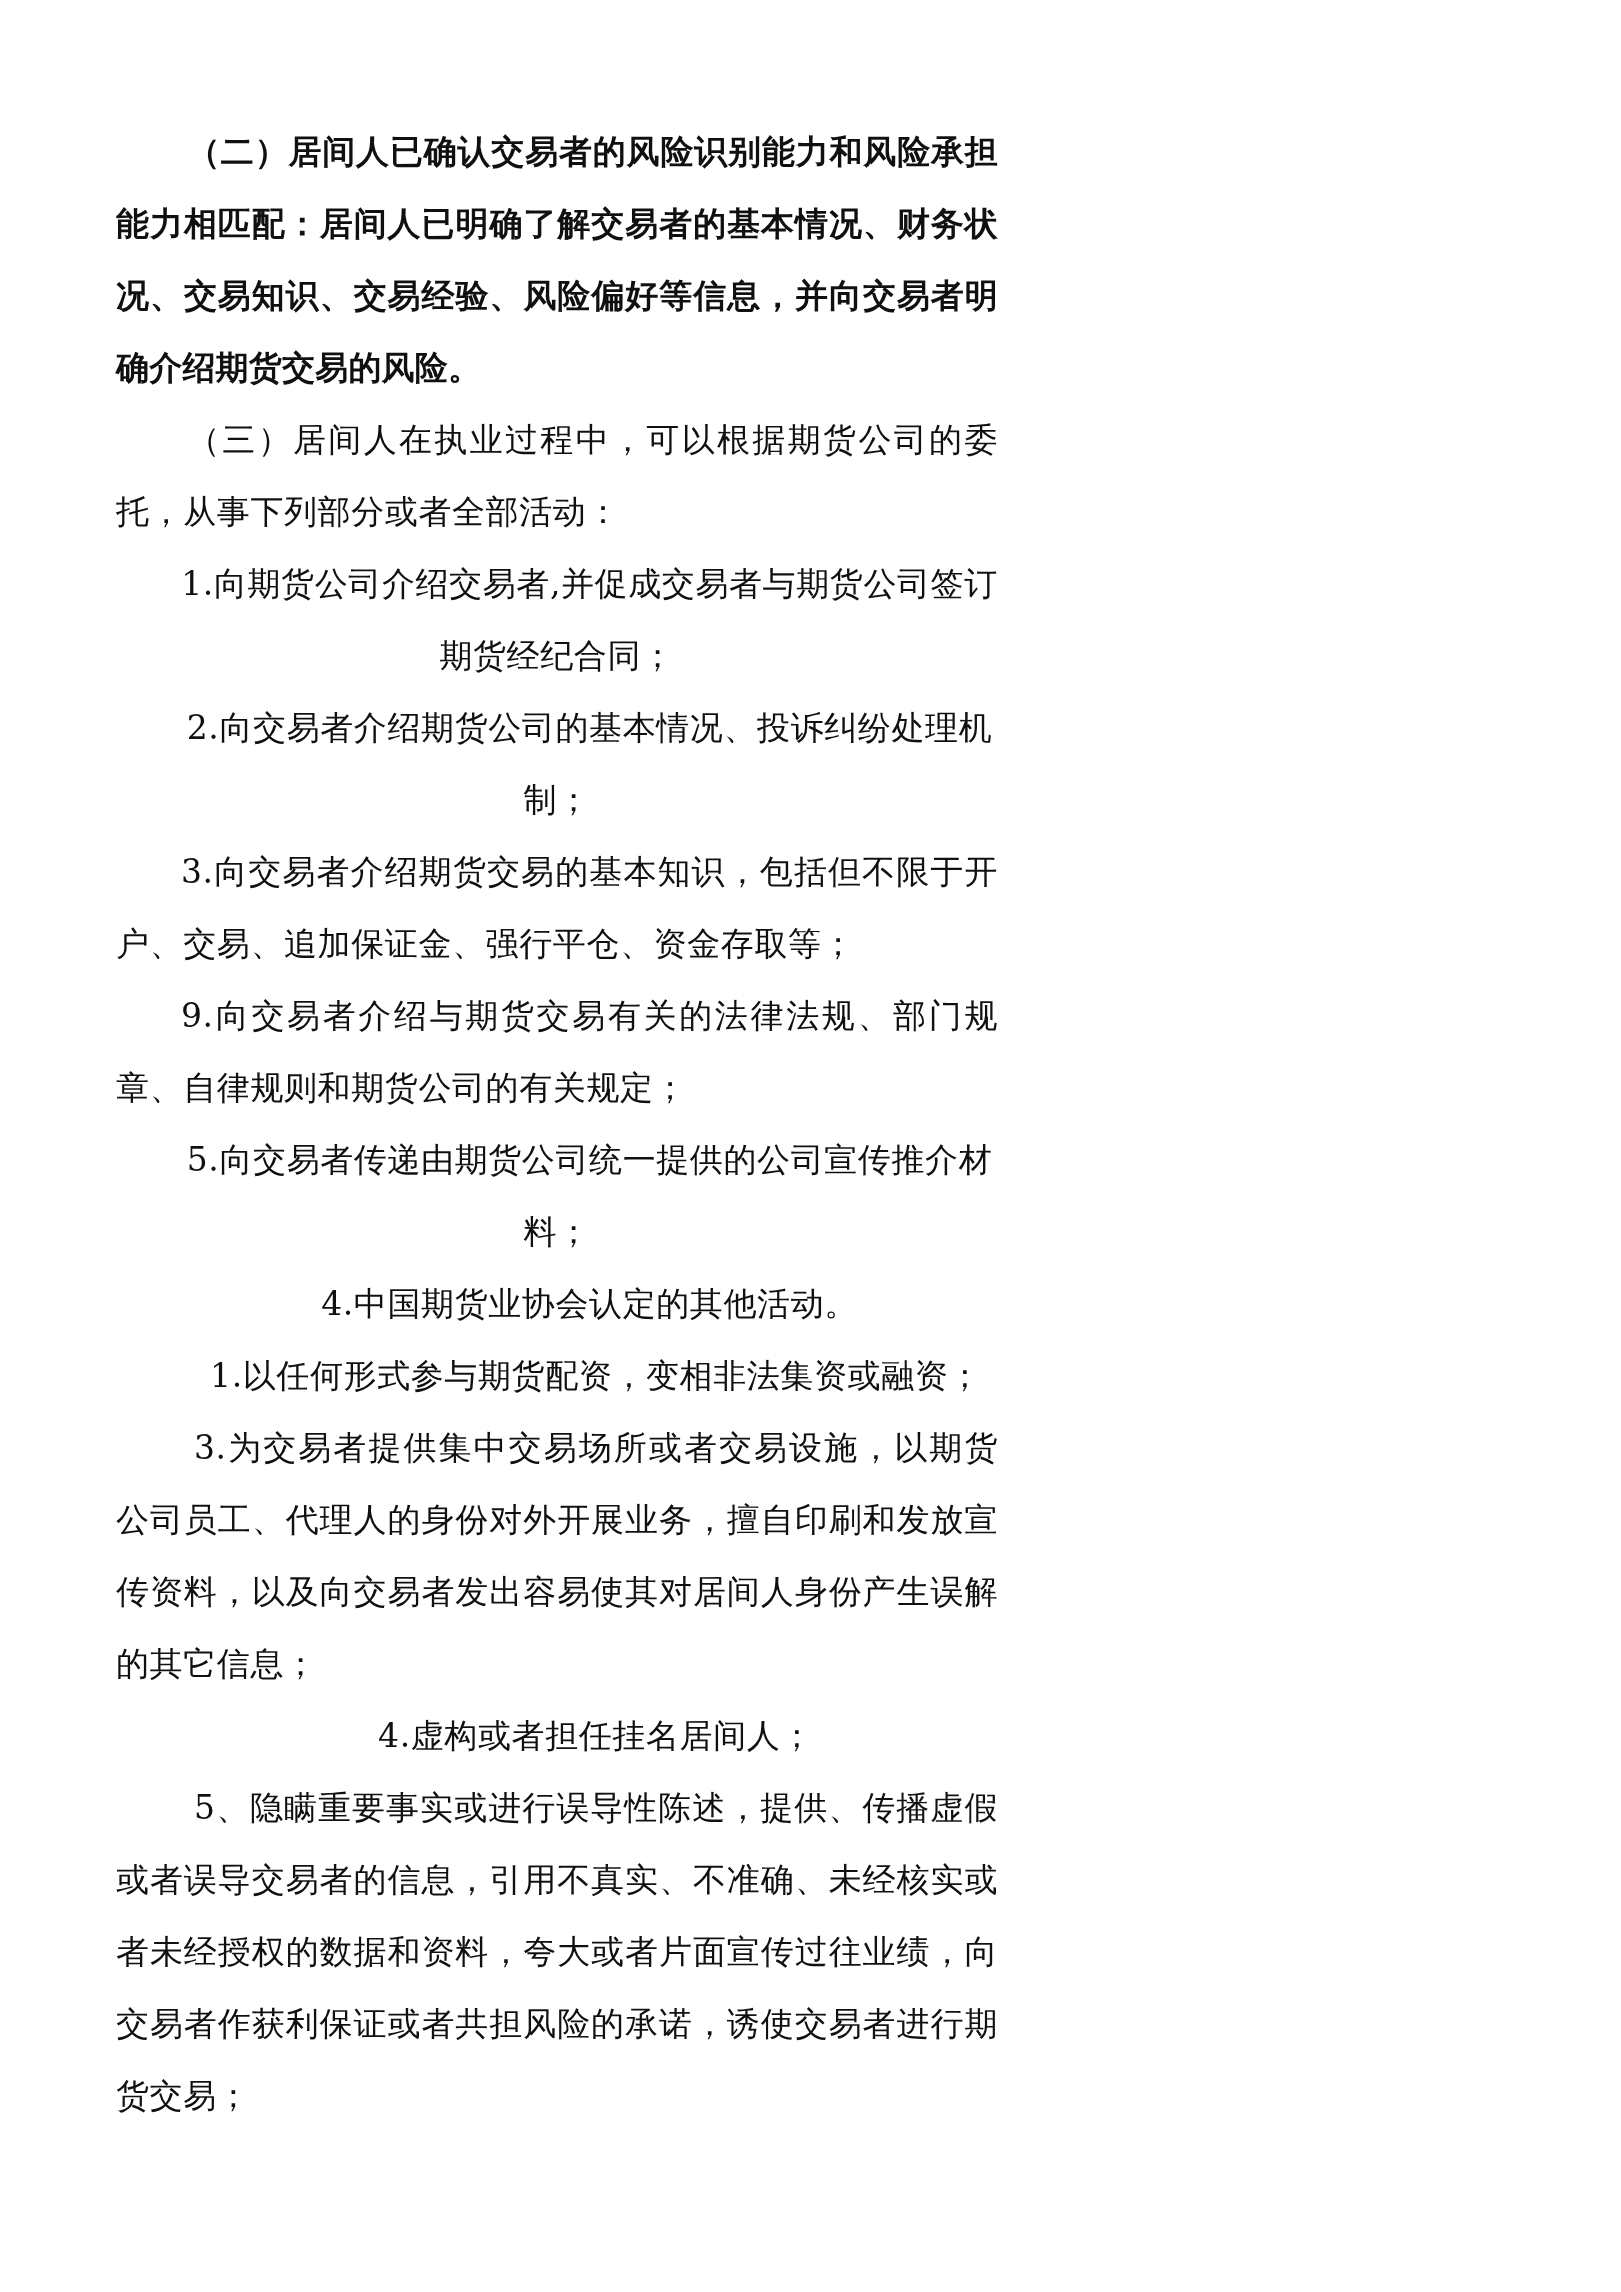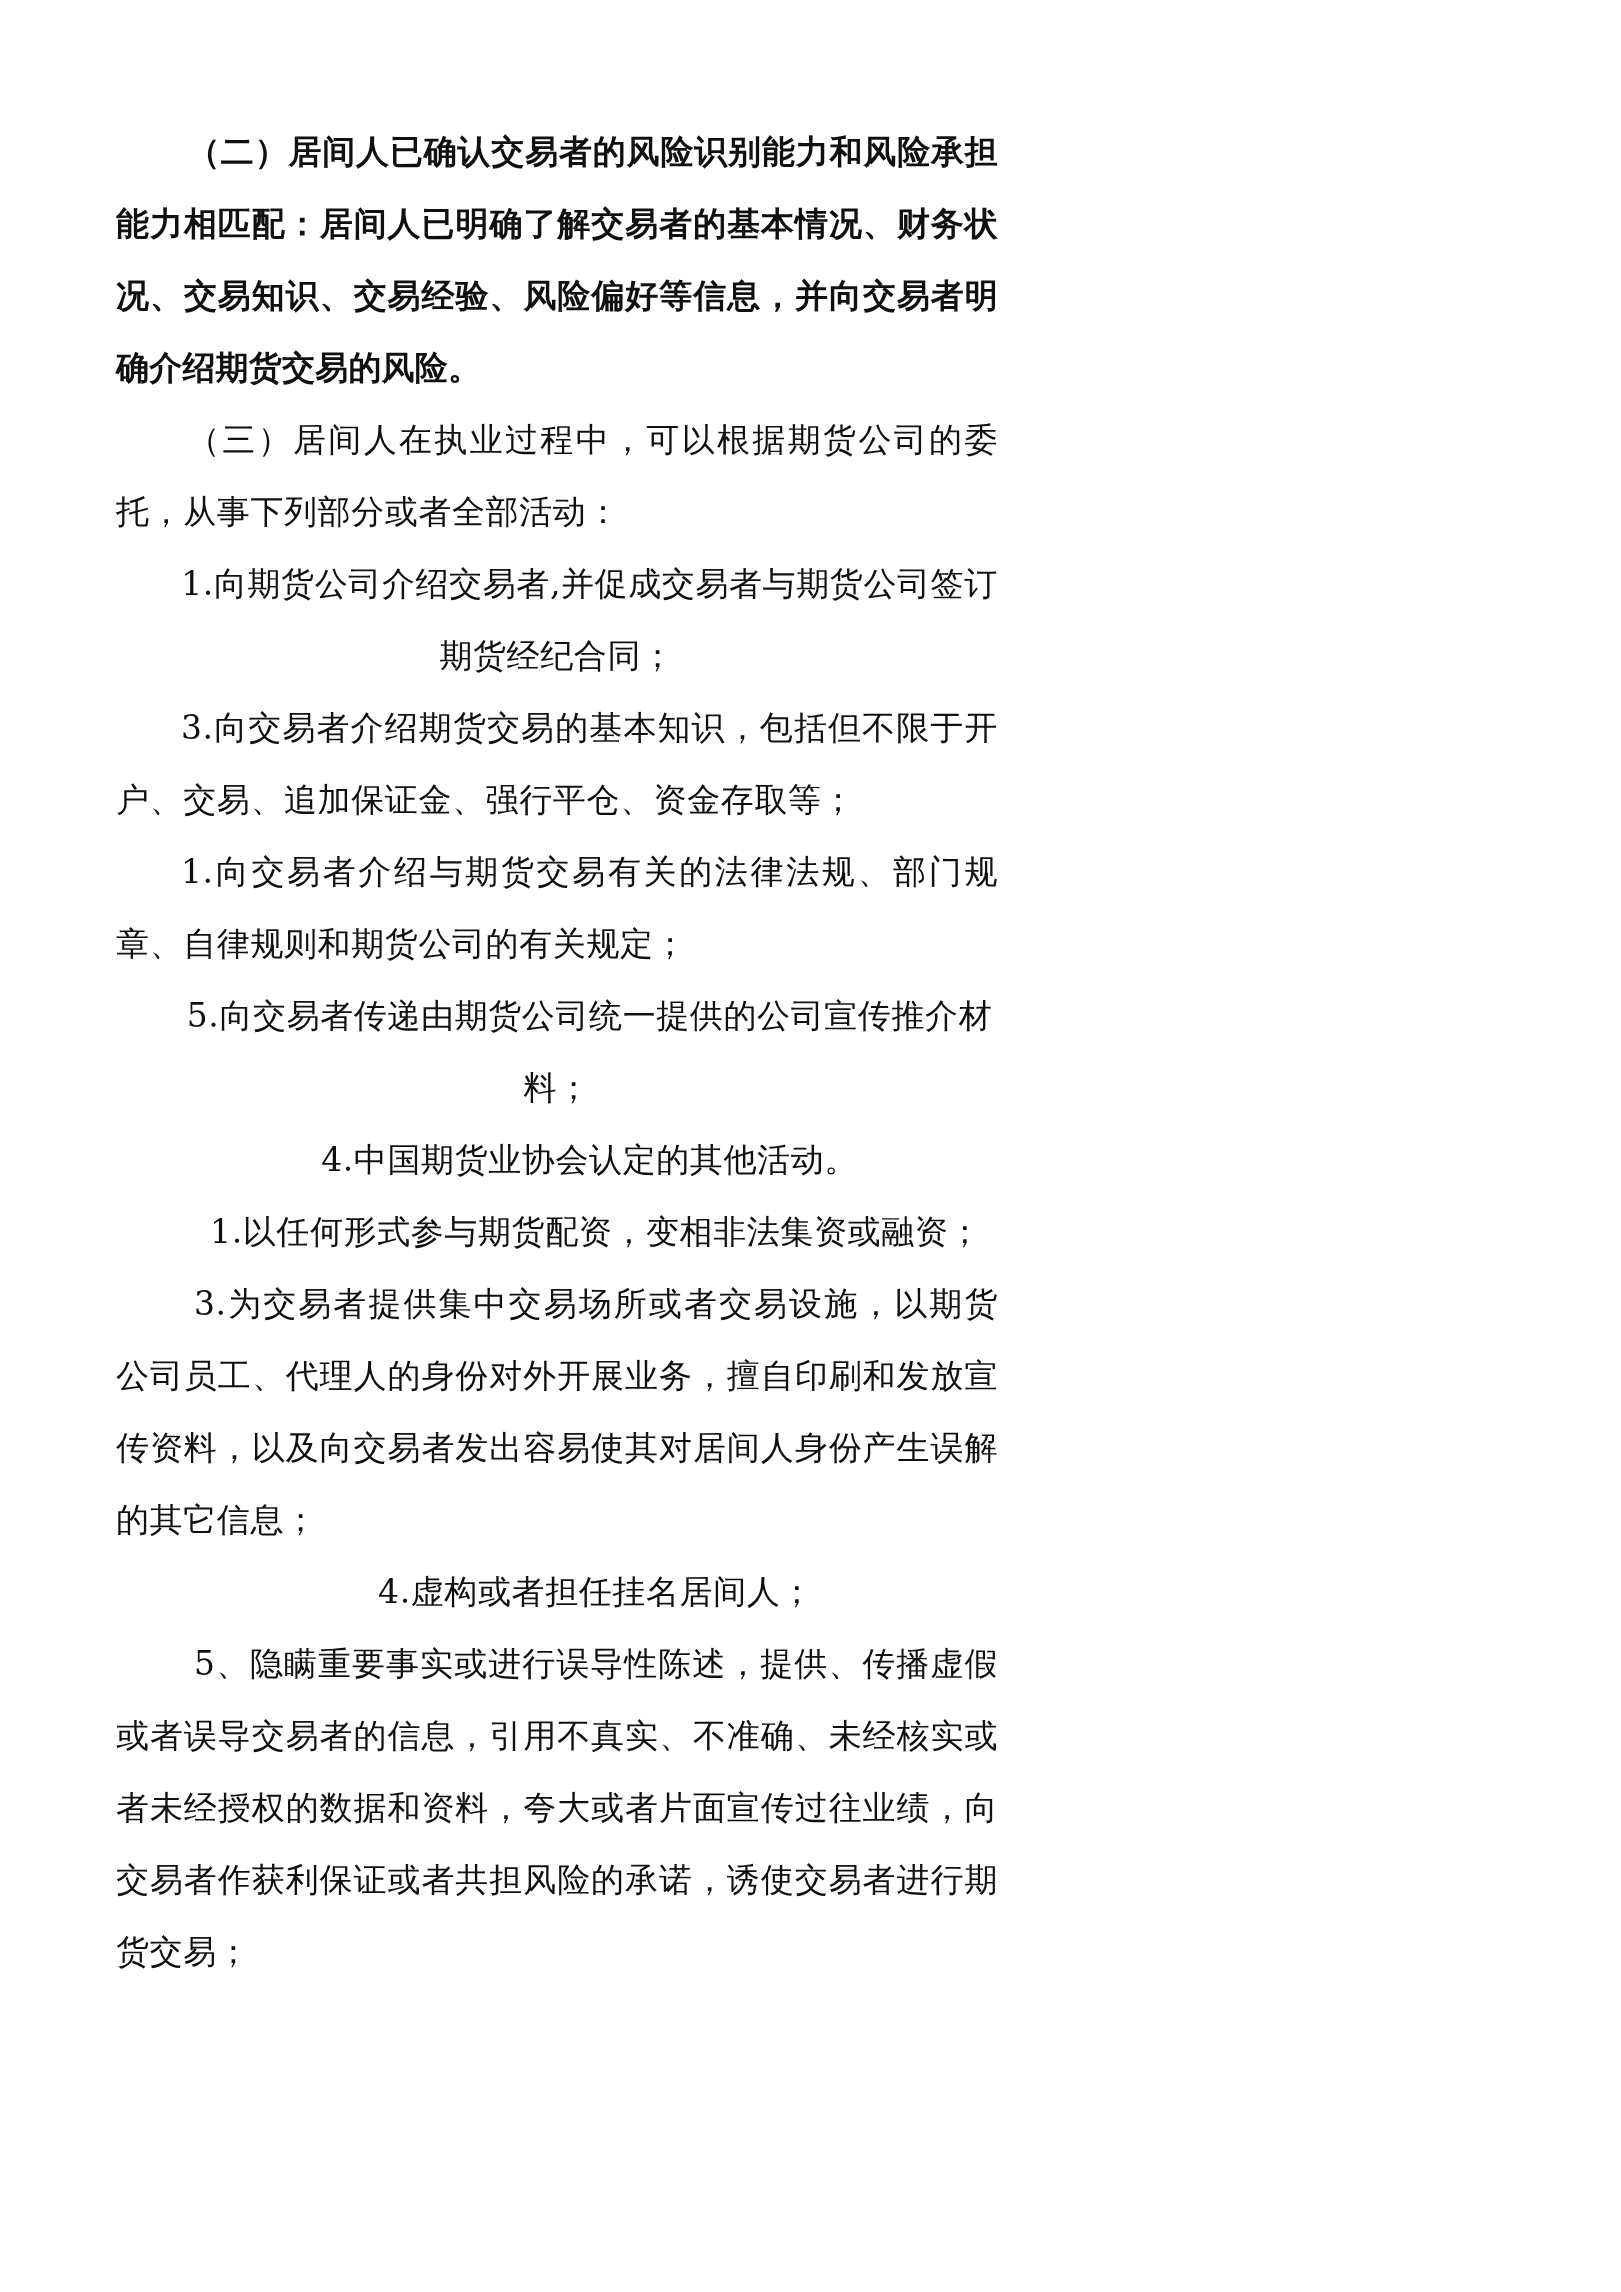--- a/index.html
+++ b/index.html
@@ -61,24 +61,25 @@
 
 <div class="page">
   <div class="text-column">
 
     <p class="para bold indent2">（二）居间人已确认交易者的风险识别能力和风险承担能力相匹配：居间人已明确了解交易者的基本情况、财务状况、交易知识、交易经验、风险偏好等信息，并向交易者明确介绍期货交易的风险。</p>
 
     <p class="para indent2">（三）居间人在执业过程中，可以根据期货公司的委托，从事下列部分或者全部活动：</p>
 
     <p class="para indent-item nojustify">1.向期货公司介绍交易者,并促成交易者与期货公司签订期货经纪合同；</p>
 
+    <p class="para indent-item nojustify">2.向交易者介绍期货公司的基本情况、投诉纠纷处理机制；</p>
 
     <p class="para indent-item">3.向交易者介绍期货交易的基本知识，包括但不限于开户、交易、追加保证金、强行平仓、资金存取等；</p>
 
-    <p class="para indent-item">1.向交易者介绍与期货交易有关的法律法规、部门规章、自律规则和期货公司的有关规定；</p>
+    <p class="para indent-item">9.向交易者介绍与期货交易有关的法律法规、部门规章、自律规则和期货公司的有关规定；</p>
 
     <p class="para indent-item nojustify">5.向交易者传递由期货公司统一提供的公司宣传推介材料；</p>
 
     <p class="para indent-item nojustify">4.中国期货业协会认定的其他活动。</p>
 
 
     <p class="para indent-item-wide nojustify">1.以任何形式参与期货配资，变相非法集资或融资；</p>
 
 
     <p class="para indent-item-wide">3.为交易者提供集中交易场所或者交易设施，以期货公司员工、代理人的身份对外开展业务，擅自印刷和发放宣传资料，以及向交易者发出容易使其对居间人身份产生误解的其它信息；</p>

